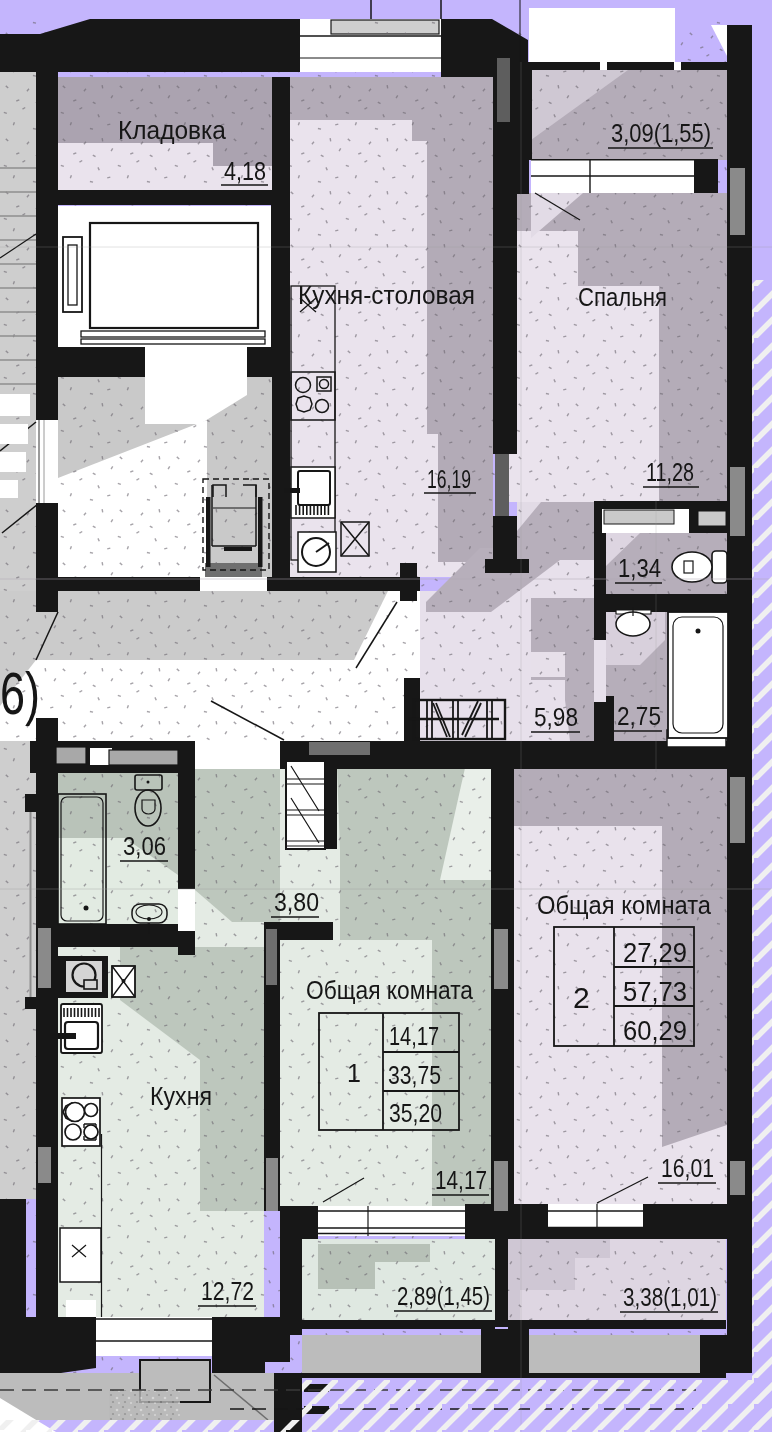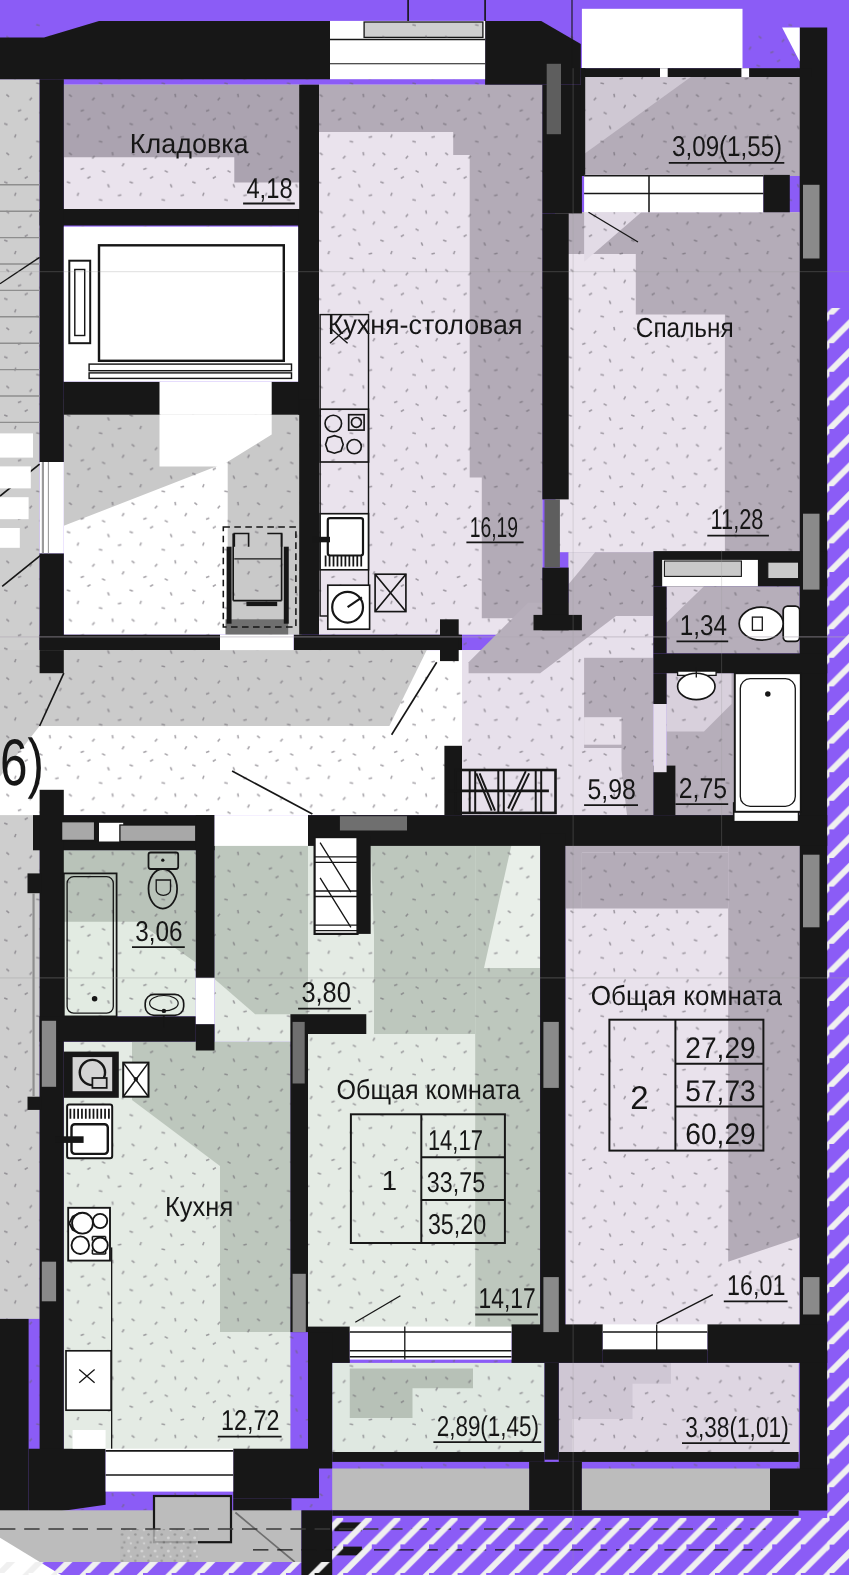--- a/index.html
+++ b/index.html
@@ -1,16 +1,16 @@
 <!DOCTYPE html>
 <html><head>
 <meta charset="utf-8">
 <style>
   html,body{margin:0;padding:0;background:#fff;}
-  #page{width:772px;height:1432px;position:relative;overflow:hidden;background:#8b5cf6;}
+  #page{width:772px;height:1432px;position:relative;overflow:hidden;background:#c4b5fd;}
   svg{position:absolute;top:0;left:0;}
   text{font-family:"Liberation Sans",sans-serif;fill:#161616;}
 </style>
 </head>
 <body>
 <div id="page">
 <svg width="772" height="1432" viewBox="0 0 772 1432">
 <defs>
 
   <pattern id="stip" width="57" height="53" patternUnits="userSpaceOnUse">

